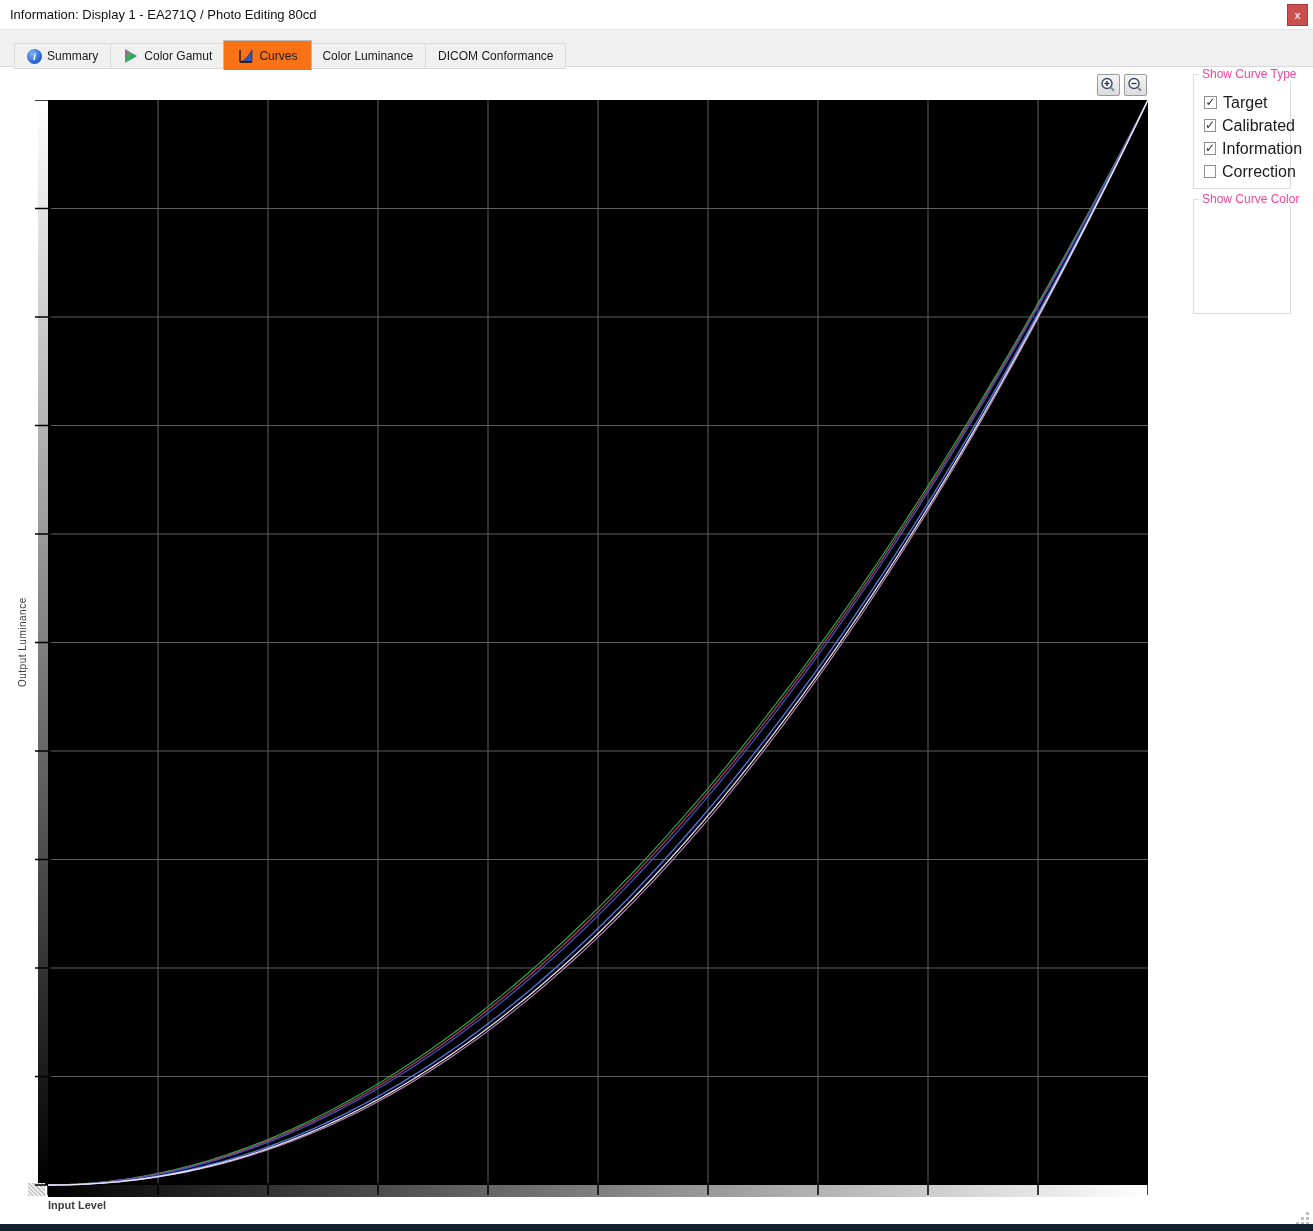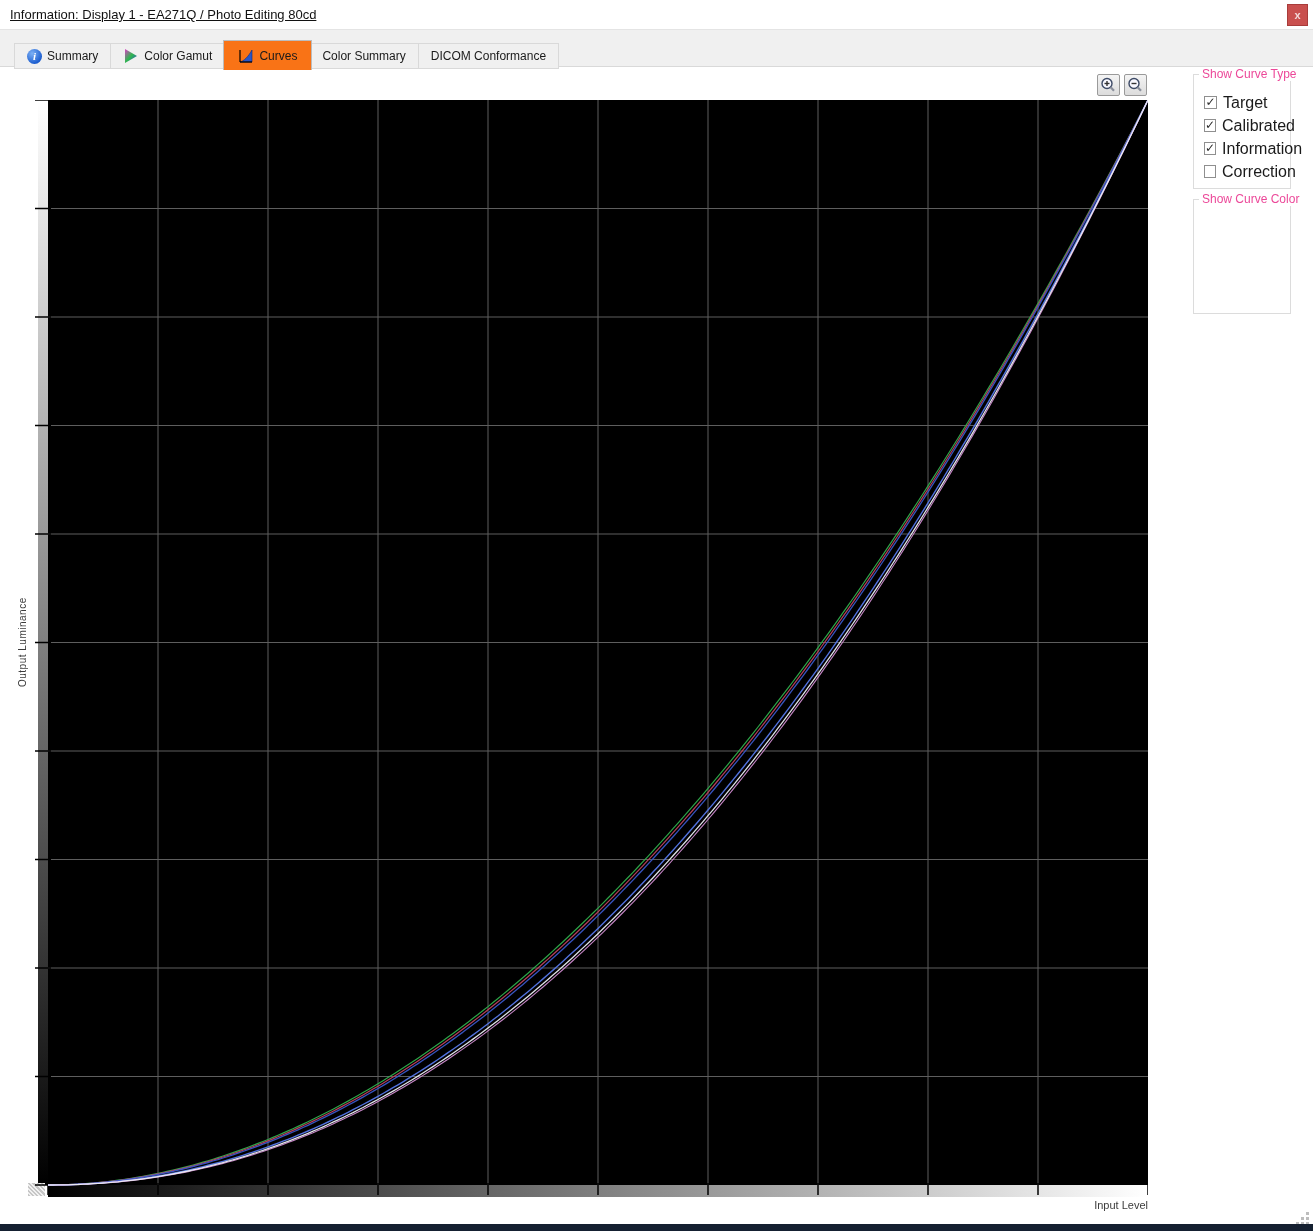--- a/index.html
+++ b/index.html
@@ -4,21 +4,21 @@
 <style>
   * { margin:0; padding:0; box-sizing:border-box; }
   html,body { width:1313px; height:1231px; }
   body {
     position:relative; background:#f0f0f0; overflow:hidden;
     font-family:"Liberation Sans","DejaVu Sans",sans-serif; color:#1a1a1a;
   }
   
   .titlebar { position:absolute; left:0; top:0; width:1313px; height:30px;
     background:#ffffff; border-bottom:1px solid #e4e4e4; }
-  .title-text { position:absolute; left:10px; top:7px; font-size:13px; color:#111; white-space:nowrap;text-decoration:underline; }
+  .title-text { position:absolute; left:10px; top:7px; font-size:13px; color:#111; white-space:nowrap; }
   .close-btn { position:absolute; right:5px; top:4px; width:21px; height:22px;
     background:#c9504e; border:1px solid #a83c3a; color:#f3dada; font-size:11px;
     font-weight:bold; text-align:center; line-height:20px; cursor:pointer; }
   
   .tabstrip { position:absolute; left:14px; top:40px; display:flex; align-items:flex-end; z-index:3; }
   .tab { display:flex; align-items:center; gap:5px; height:26px; padding:0 12px;
     background:#f0f0f0; border:1px solid #d9d9d9; border-left-width:0;
     font-size:12px; white-space:nowrap; cursor:pointer; }
   .tab:first-child { border-left-width:1px; }
   .tab.active { background:#f97316; border:1px solid #bcbcbc; border-bottom:none;
@@ -37,22 +37,22 @@
     background:linear-gradient(to bottom,#ffffff 0%,#000000 100%); }
   .hramp { position:absolute; left:48px; top:1185px; width:1100px; height:12px;
     background:linear-gradient(to right,#000000 0%,#ffffff 100%); }
   .corner-dither { position:absolute; left:28px; top:1183px; width:17px; height:13px;
     background:repeating-linear-gradient(45deg,#c6c6c6 0 1.5px,#f1f1f1 1.5px 3px); }
   #curve-svg { position:absolute; left:30px; top:100px; width:1118px; height:1100px; }
   .ylabel { position:absolute; left:15px; top:100px; height:1085px; width:14px;
     writing-mode:vertical-rl; transform:rotate(180deg);
     display:flex; align-items:center; justify-content:center;
     font-size:10px; color:#3c3c3c; letter-spacing:0.5px; }
-  .xlabel { position:absolute; left:48px; top:1199px; width:1100px; text-align:right;
-    font-size:11px; color:#3c3c3c; }
+  .xlabel { position:absolute; left:48px; top:1199px; width:1100px; text-align:left;
+    font-size:11px; color:#3c3c3c;font-weight:bold; }
   
   .zoom-btn { position:absolute; width:23px; height:22px; top:74px;
     background:linear-gradient(#f4f4f4,#dcdcdc); border:1px solid #9a9a9a;
     border-radius:2px; cursor:pointer; padding:2px; }
   .zoom-in  { left:1097px; }
   .zoom-out { left:1124px; }
   
   .groupbox { position:absolute; left:1193px; width:98px; height:115px;
     border:1px solid #dcdcdc; background:#fff; }
   .gb-type  { top:74px; }
@@ -104,21 +104,21 @@
   </div>
   <div class="tab active">
     <svg class="tab-icon" viewBox="0 0 16 16">
       <path d="M2,14 L14,14 L14,2 C10,9 6,13 2,14 Z" fill="#2a56c8" stroke="#0c2a80" stroke-width="0.6"></path>
       <line x1="2" y1="2" x2="2" y2="14" stroke="#000" stroke-width="1.2"></line>
       <line x1="2" y1="14" x2="14" y2="14" stroke="#000" stroke-width="1.2"></line>
     </svg>
     <span>Curves</span>
   </div>
   <div class="tab">
-    <span>Color Summary</span>
+    <span>Color Luminance</span>
   </div>
   <div class="tab">
     <span>DICOM Conformance</span>
   </div>
 </div>
 
 <div class="page"></div>
 
 <div class="vramp"></div>
 <div class="hramp"></div>

